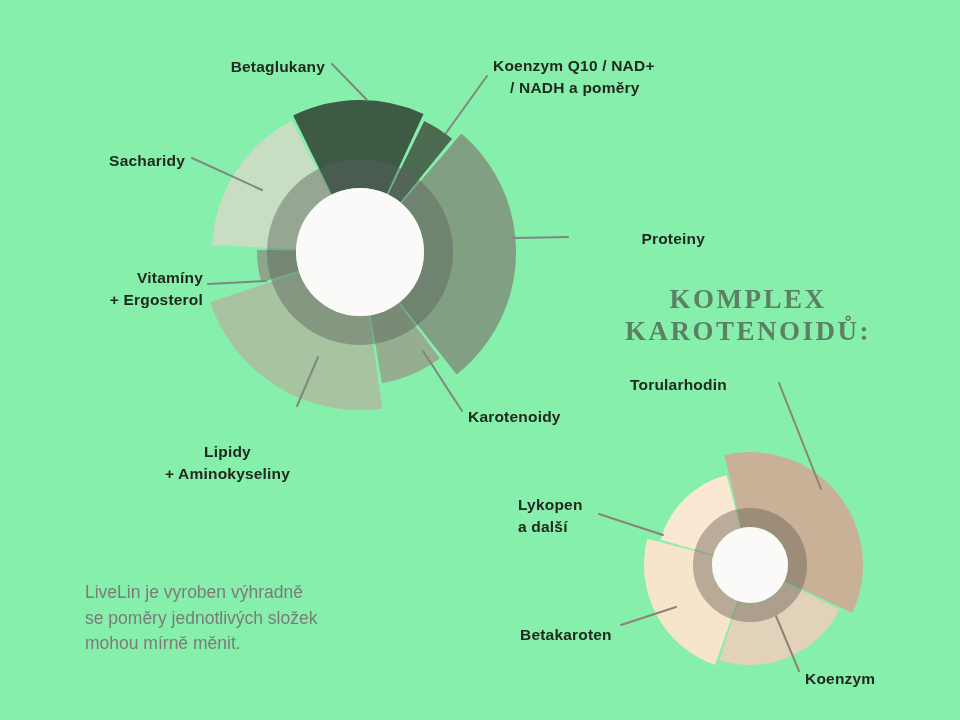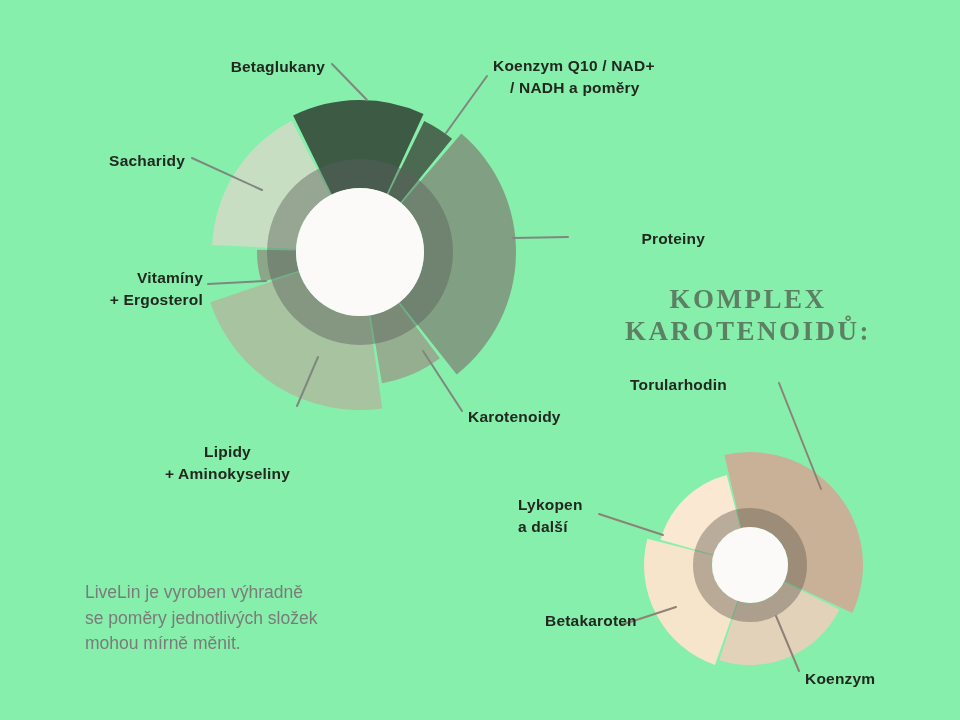--- a/index.html
+++ b/index.html
@@ -22,21 +22,21 @@
   .lbl .indent{padding-left:17px;}
   #lbl-betaglukany{left:120px;top:56px;width:205px;text-align:right;}
   #lbl-koenzym{left:493px;top:55px;width:200px;text-align:left;}
   #lbl-sacharidy{left:40px;top:150px;width:145px;text-align:right;}
   #lbl-vitaminy{left:40px;top:267px;width:163px;text-align:right;}
   #lbl-proteiny{left:575px;top:228px;width:130px;text-align:right;}
   #lbl-karotenoidy{left:468px;top:406px;width:140px;}
   #lbl-lipidy{left:140px;top:404px;width:175px;text-align:center;margin-top:37px;}
   #lbl-torularhodin{left:630px;top:374px;width:142px;text-align:left;}
   #lbl-lykopen{left:518px;top:494px;width:110px;}
-  #lbl-betakaroten{left:520px;top:610px;width:110px;margin-left:25px;}
+  #lbl-betakaroten{left:520px;top:624px;width:110px;}
   #lbl-torulen{left:805px;top:668px;width:90px;}
   #karotenoid-title{
     position:absolute;left:598px;top:284px;width:300px;
     text-align:center;
     font-family:"Liberation Serif", serif;
     font-weight:700;
     font-size:27px;
     line-height:1.18;
     letter-spacing:2.5px;
     color:#5d7f63;

